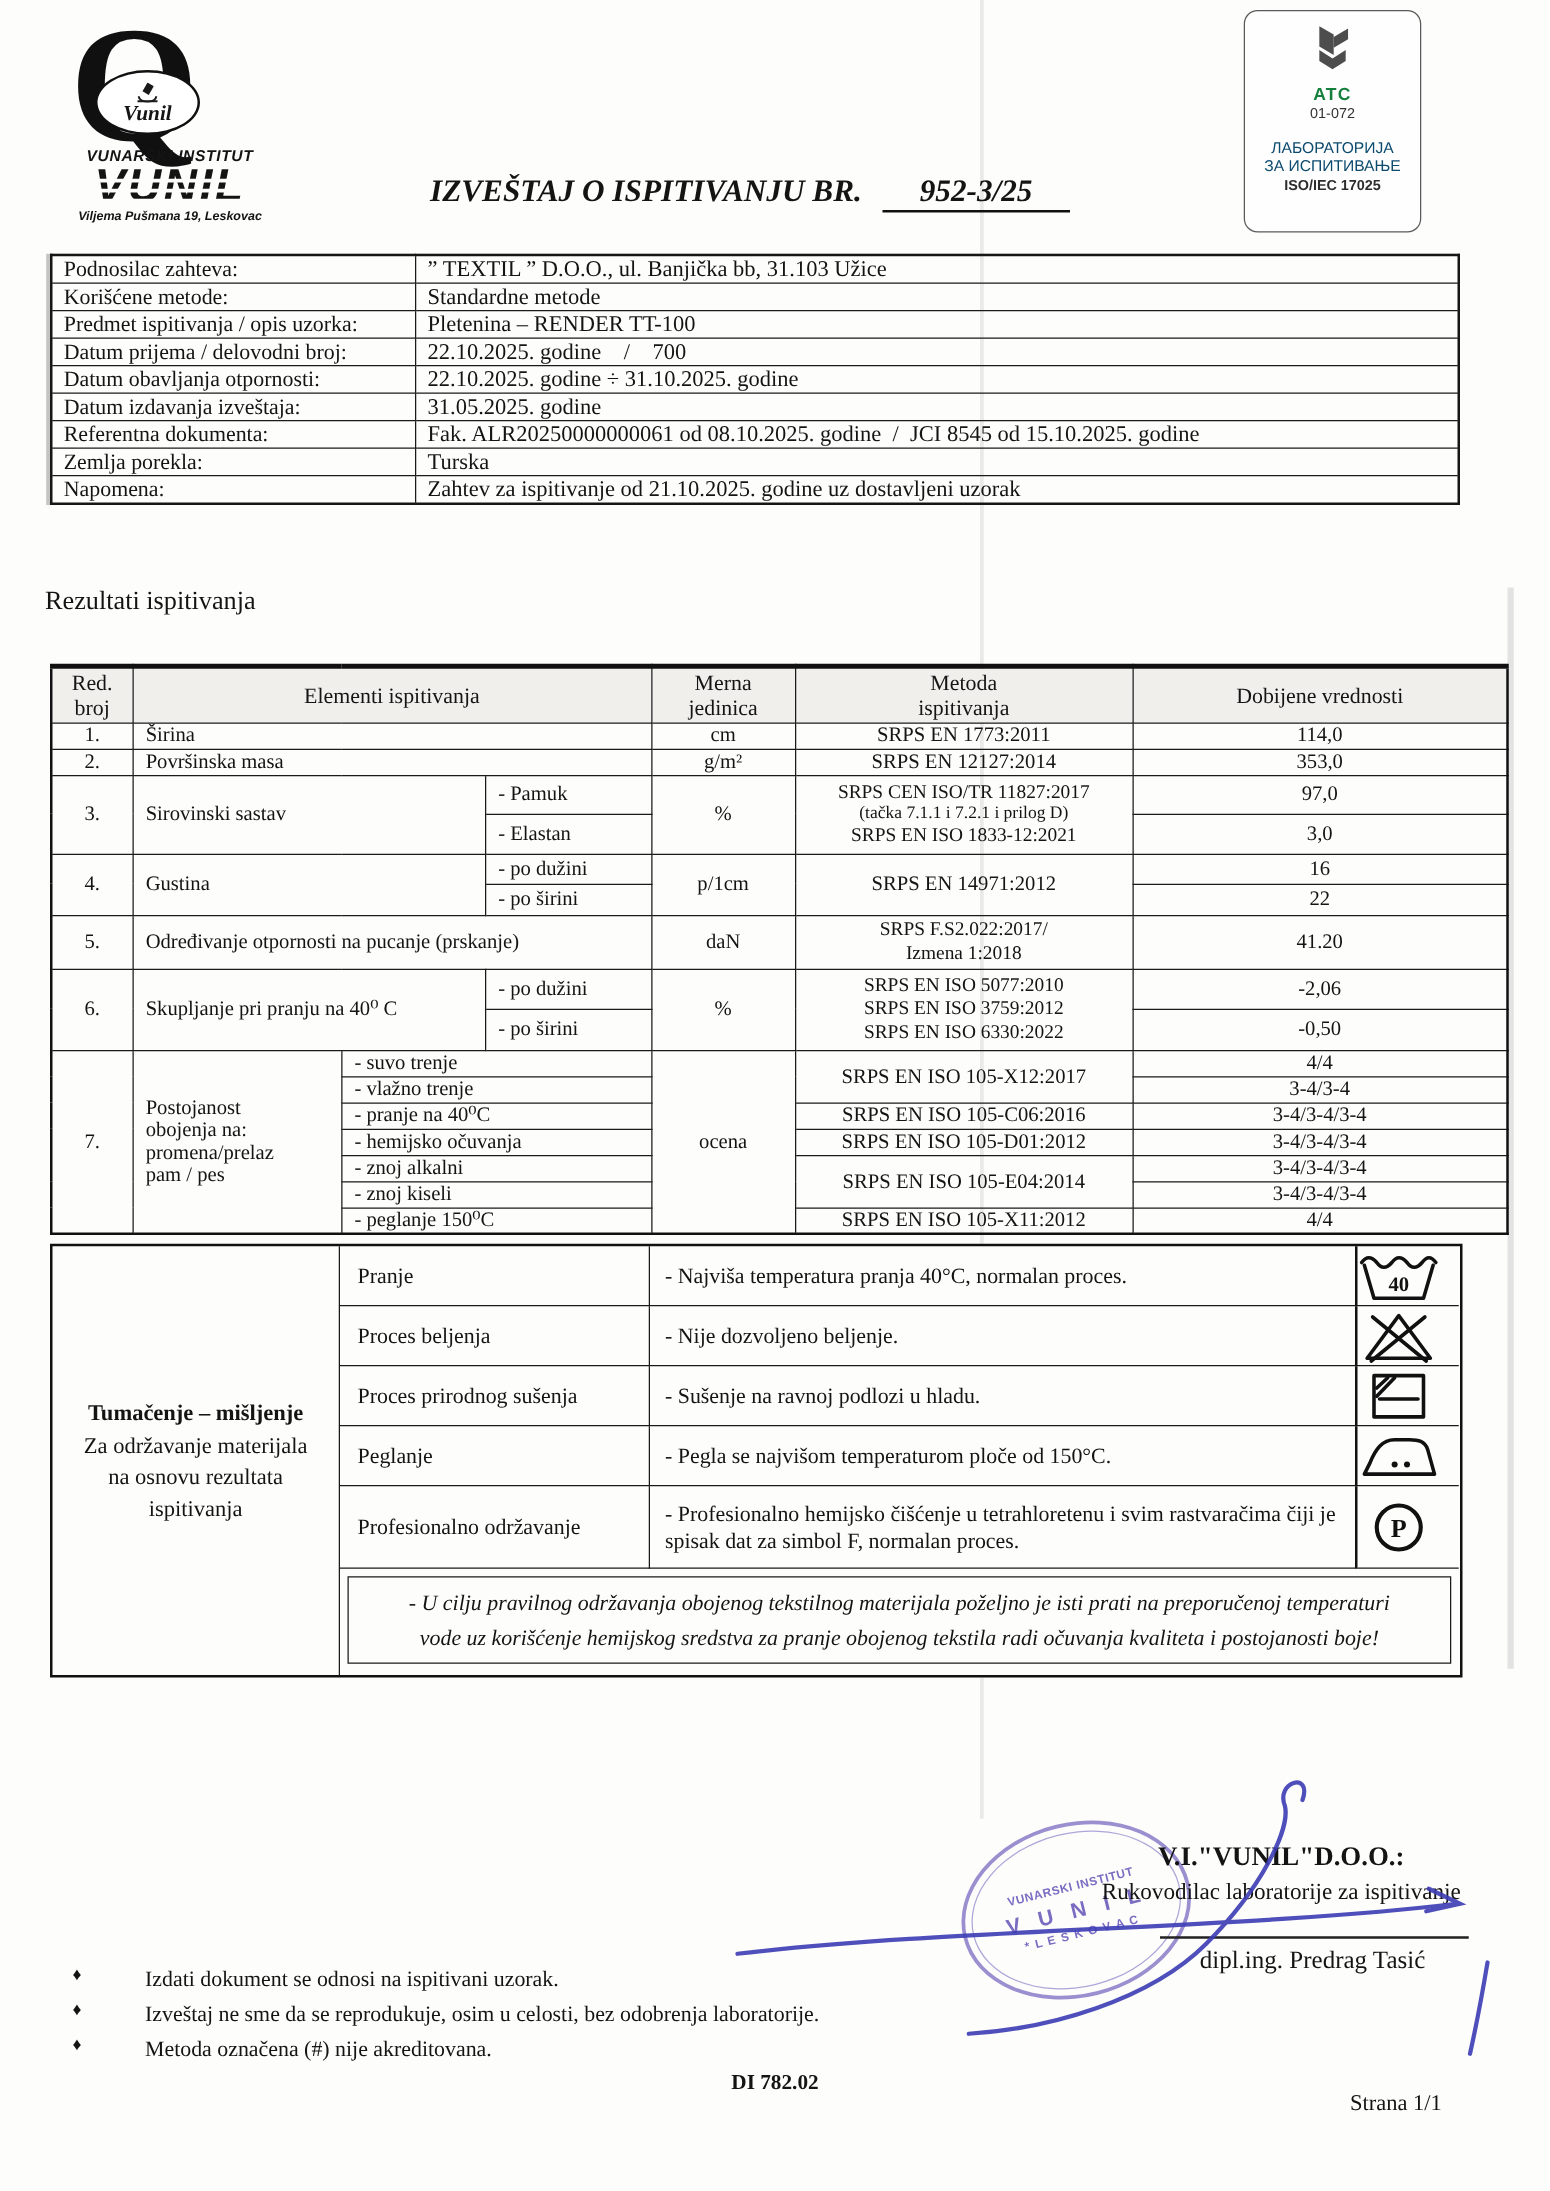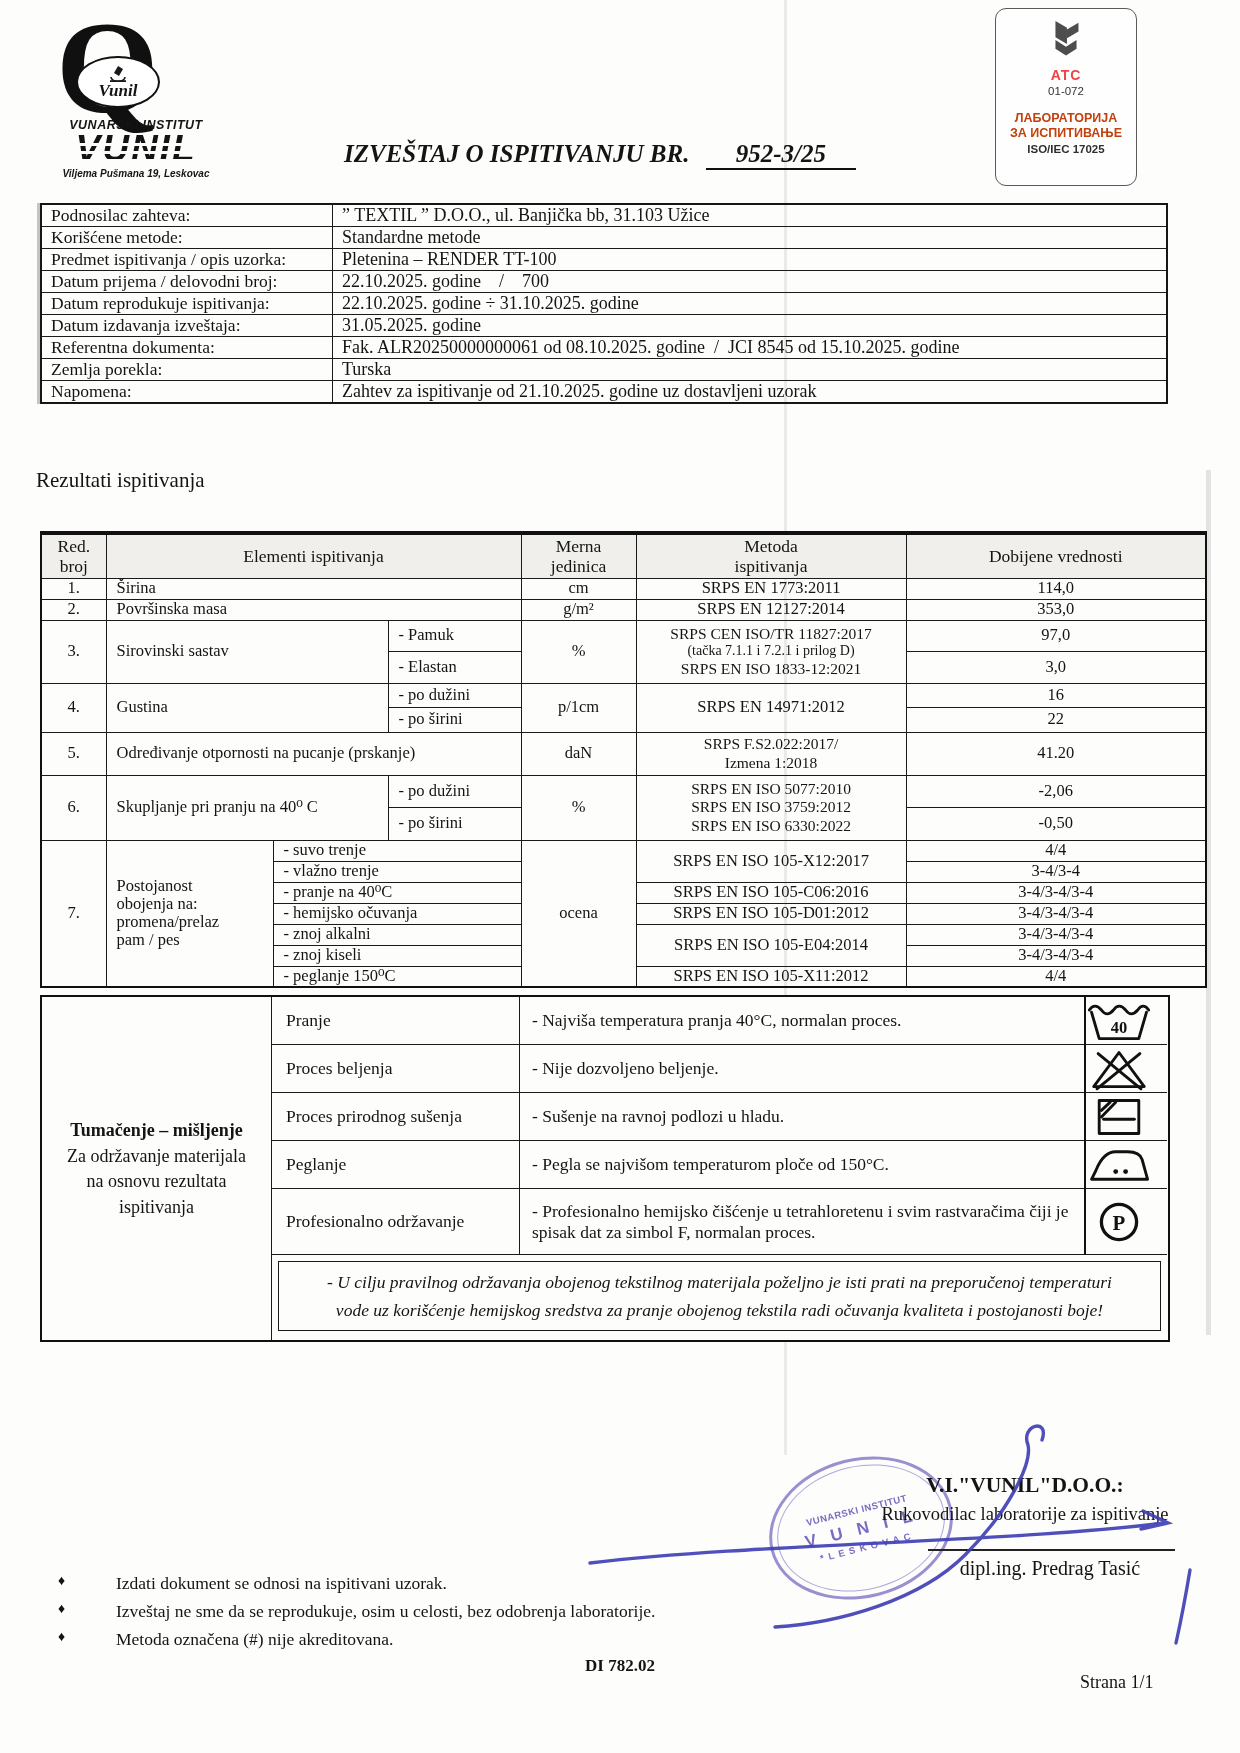--- a/index.html
+++ b/index.html
@@ -25,23 +25,23 @@
   .head-center{left:270px;top:14px;width:660px;text-align:center;}
   .org{font-size:27px;font-weight:bold;line-height:30px;}
   .hline{font-size:19.5px;line-height:26px;}
   .hline.b{font-weight:bold;}
   .title-row{left:250px;top:140px;width:700px;text-align:center;font-size:25px;font-weight:bold;font-style:italic;}
   .rep-num{border-bottom:2.5px solid #111;padding:0 30px 1px 30px;margin-left:10px;}
 
   .atc-box{left:995px;top:8px;width:142px;height:178px;border:1.6px solid #5a5a5a;border-radius:11px;
            display:flex;flex-direction:column;align-items:center;padding-top:10px;box-sizing:border-box;
            font-family:"Liberation Sans","DejaVu Sans",sans-serif;background:#fefefe;}
-  .atc-name{font-size:14px;font-weight:bold;letter-spacing:1px;color:#ef4444;margin-top:2px;}
+  .atc-name{font-size:14px;font-weight:bold;letter-spacing:1px;color:#15803d;margin-top:2px;}
   .atc-num{font-size:11.5px;color:#333;margin-top:2px;}
-  .atc-lab{font-size:12.5px;font-weight:bold;color:#c2410c;line-height:15px;margin-top:14px;text-align:center;}
+  .atc-lab{font-size:12.5px;font-weight:normal;color:#0c4a6e;line-height:15px;margin-top:14px;text-align:center;}
   .atc-std{font-size:11.5px;font-weight:bold;color:#2e2e2e;margin-top:2px;}
 
   
   table{border-collapse:collapse;}
   .info-table{left:40px;top:203px;width:1128px;height:186px;border:2.5px solid #161616;
               box-shadow:-3px 0 0 rgba(90,90,90,.35);padding-left:20px;}
   .info-table td{border:1.5px solid #1a1a1a;padding:0 9px;vertical-align:middle;}
   .info-table .lbl{width:272px;font-size:17.5px;}
   .info-table .val{font-size:18px;white-space:pre;}
 
@@ -154,21 +154,21 @@
         </tr>
     <tr>
           <td class="lbl">Predmet ispitivanja / opis uzorka:</td>
           <td class="val">Pletenina – RENDER TT-100</td>
         </tr>
     <tr>
           <td class="lbl">Datum prijema / delovodni broj:</td>
           <td class="val">22.10.2025. godine    /    700</td>
         </tr>
     <tr>
-          <td class="lbl">Datum reprodukuje ispitivanja:</td>
+          <td class="lbl">Datum obavljanja otpornosti:</td>
           <td class="val">22.10.2025. godine ÷ 31.10.2025. godine</td>
         </tr>
     <tr>
           <td class="lbl">Datum izdavanja izveštaja:</td>
           <td class="val">31.05.2025. godine</td>
         </tr>
     <tr>
           <td class="lbl">Referentna dokumenta:</td>
           <td class="val">Fak. ALR20250000000061 od 08.10.2025. godine  /  JCI 8545 od 15.10.2025. godine</td>
         </tr>

